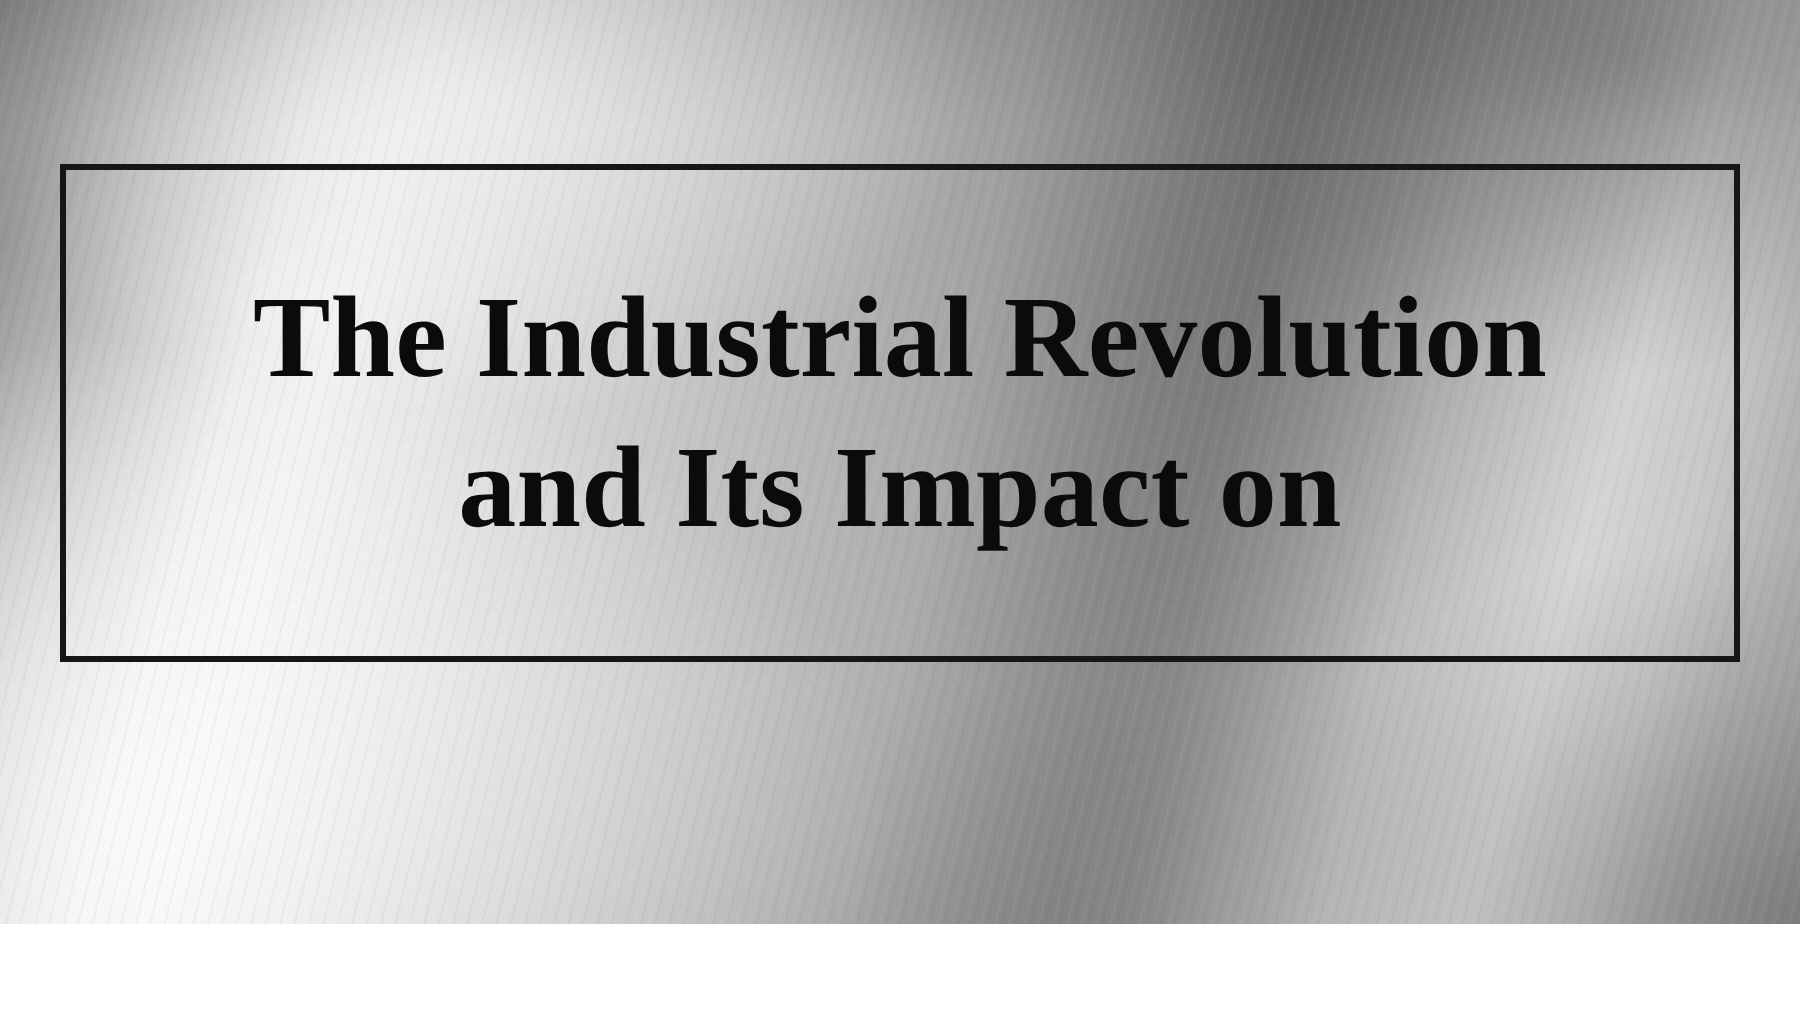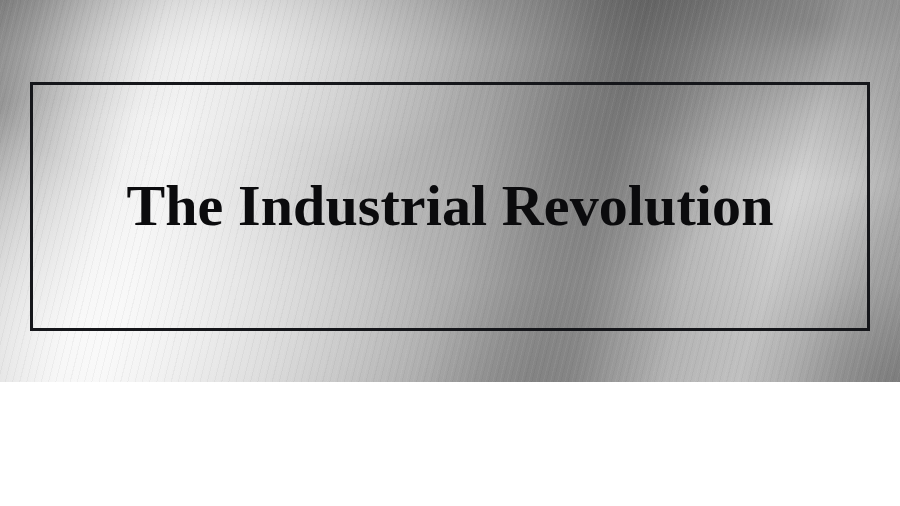--- a/index.html
+++ b/index.html
@@ -5,21 +5,21 @@
 <style>
   html, body {
     margin: 0;
     padding: 0;
     background: #ffffff;
   }
 
   #slide {
     position: relative;
     width: 900px;
-    height: 382px;
+    height: 462px;
     overflow: hidden;
     font-family: "Liberation Serif", "DejaVu Serif", serif;
     background-color: #ef4444;
   }
 
   
   .metal-base {
     position: absolute;
     inset: 0;
     
@@ -175,16 +175,17 @@
   <div class="metal-bloom-a"></div>
   <div class="metal-bloom-b"></div>
   <div class="metal-shade-a"></div>
   <div class="metal-shade-b"></div>
   <div class="metal-shade-c"></div>
   <div class="metal-brush"></div>
 
   <div class="title-frame">
     <div class="title-block">
       <span class="title-line">The Industrial Revolution</span>
+      <span class="title-line">and Its Impact on</span>
     </div>
   </div>
 
 </div>
 
 </body></html>

